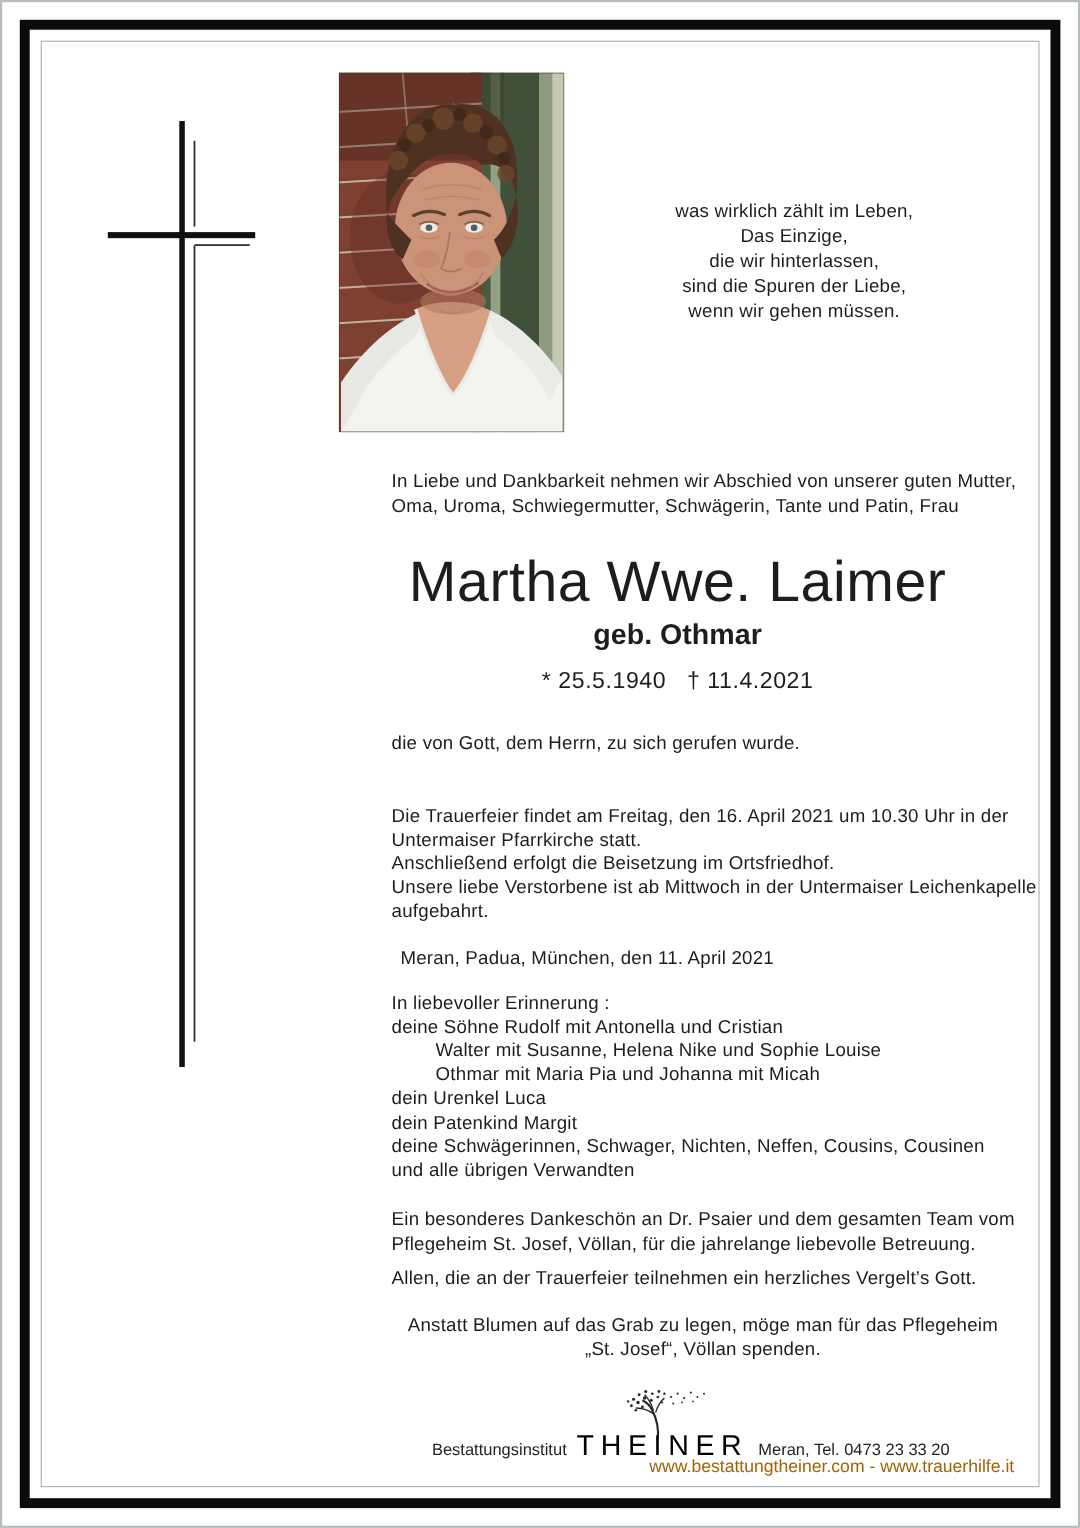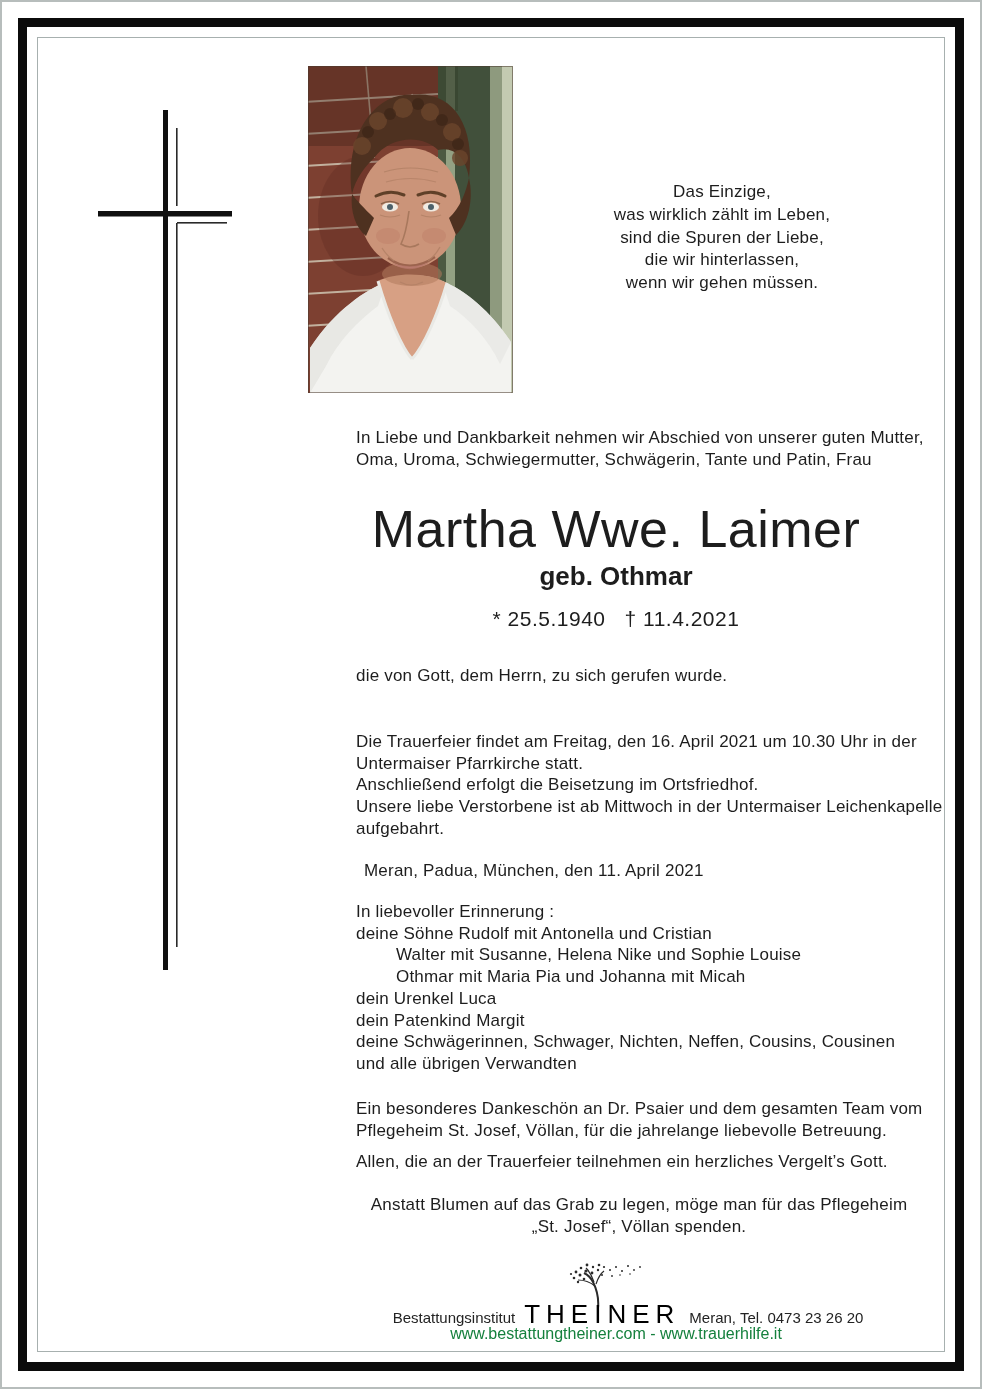--- a/index.html
+++ b/index.html
@@ -47,22 +47,22 @@
   .thanks2{top:1151px;}
   .thanks3{top:1194px;text-align:center;}
 
   
   .footer-logo{position:absolute;left:244px;top:1262px;}
   .footer-line1{position:absolute;top:1299px;left:12px;width:612px;
                 display:flex;justify-content:center;align-items:baseline;gap:9px;white-space:nowrap;}
   .footer-label{font-size:15px;color:#232323;}
   .footer-name{font-family:Liberation Sans, sans-serif;font-size:26px;letter-spacing:6px;color:#000000;}
   .footer-contact{font-size:15px;color:#232323;}
-  .footer-line2{position:absolute;top:1325px;left:0;width:612px;text-align:center;
-                font-size:16px;color:#15803d;white-space:nowrap;}
+  .footer-line2{position:absolute;top:1325px;left:0;width:612px;text-align:right;
+                font-size:16px;color:#a16207;white-space:nowrap;}
 </style>
 </head>
 <body>
 
 <div class="page">
 
   <div class="frame-outer"></div>
   <div class="frame-black"></div>
   <div class="frame-inner"></div>
 
@@ -156,24 +156,24 @@
     <path d="M84,197 Q102,210 122,196 Q102,204 84,197 Z" fill="#b5756a" opacity="0.8"></path>
     <path d="M74,182 Q79,190 86,195" fill="none" stroke="#b07f64" stroke-width="1.3" opacity="0.8"></path>
     <path d="M132,181 Q127,190 120,195" fill="none" stroke="#b07f64" stroke-width="1.3" opacity="0.8"></path>
 
     <path d="M92,216 Q103,222 115,216" fill="none" stroke="#b07f64" stroke-width="1.2" opacity="0.7"></path>
 
     <rect x="0.5" y="0.5" width="204" height="326" fill="none" stroke="#4a3a30" stroke-width="1" opacity="0.55"></rect>
   </svg>
 
   <div class="poem">
+    <div>was wirklich zählt im Leben,</div>
     <div>Das Einzige,</div>
-    <div>was wirklich zählt im Leben,</div>
+    <div>die wir hinterlassen,</div>
     <div>sind die Spuren der Liebe,</div>
-    <div>die wir hinterlassen,</div>
     <div>wenn wir gehen müssen.</div>
   </div>
 
   <div class="main">
 
     <div class="blk intro">
       <div class="body-line">In Liebe und Dankbarkeit nehmen wir Abschied von unserer guten Mutter,</div>
       <div class="body-line">Oma, Uroma, Schwiegermutter, Schwägerin, Tante und Patin, Frau</div>
     </div>
 
@@ -254,18 +254,18 @@
           <circle cx="80" cy="8" r="0.9"></circle>
           <circle cx="86" cy="5" r="0.9"></circle>
         <circle cx="58" cy="14" r="0.9"></circle>
           <circle cx="66" cy="13" r="0.8"></circle>
           <circle cx="76" cy="12" r="0.8"></circle>
       </g>
     </svg>
     <div class="footer-line1">
       <span class="footer-label">Bestattungsinstitut</span>
       <span class="footer-name">THEINER</span>
-      <span class="footer-contact">Meran, Tel. 0473 23 26 20</span>
+      <span class="footer-contact">Meran, Tel. 0473 23 33 20</span>
     </div>
     <div class="footer-line2">www.bestattungtheiner.com - www.trauerhilfe.it</div>
 
   </div>
 </div>
 
 </body></html>

